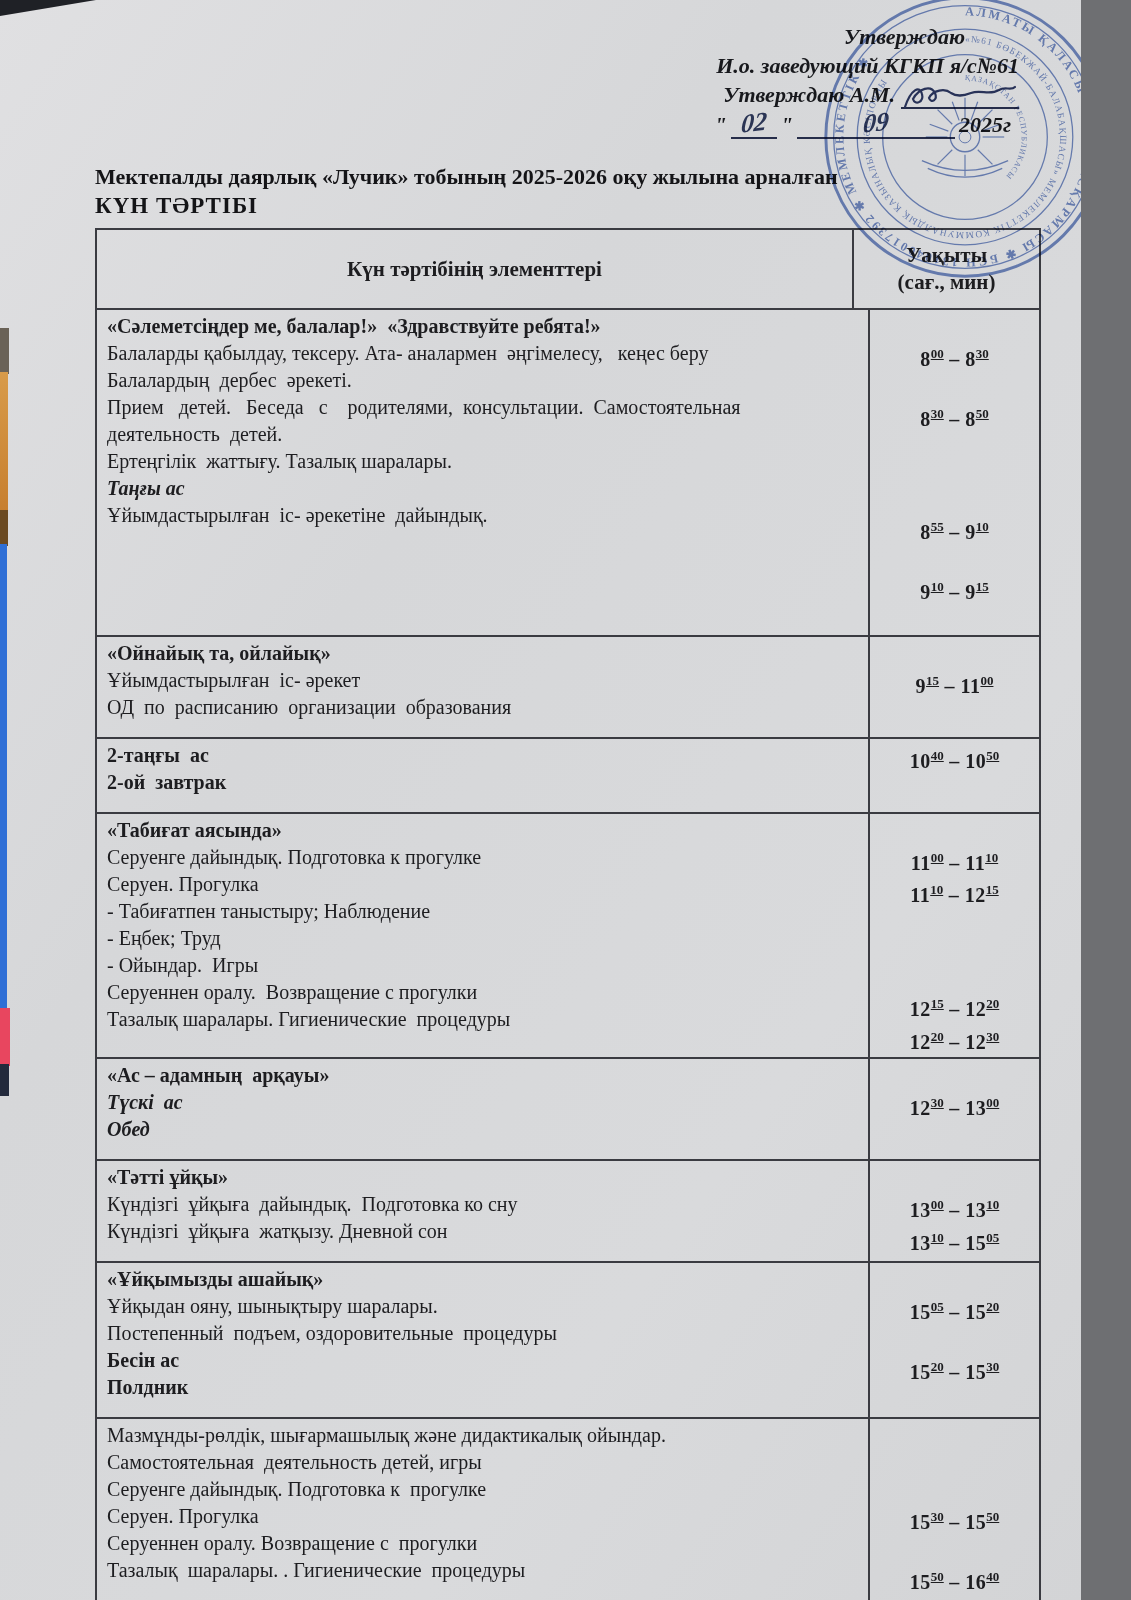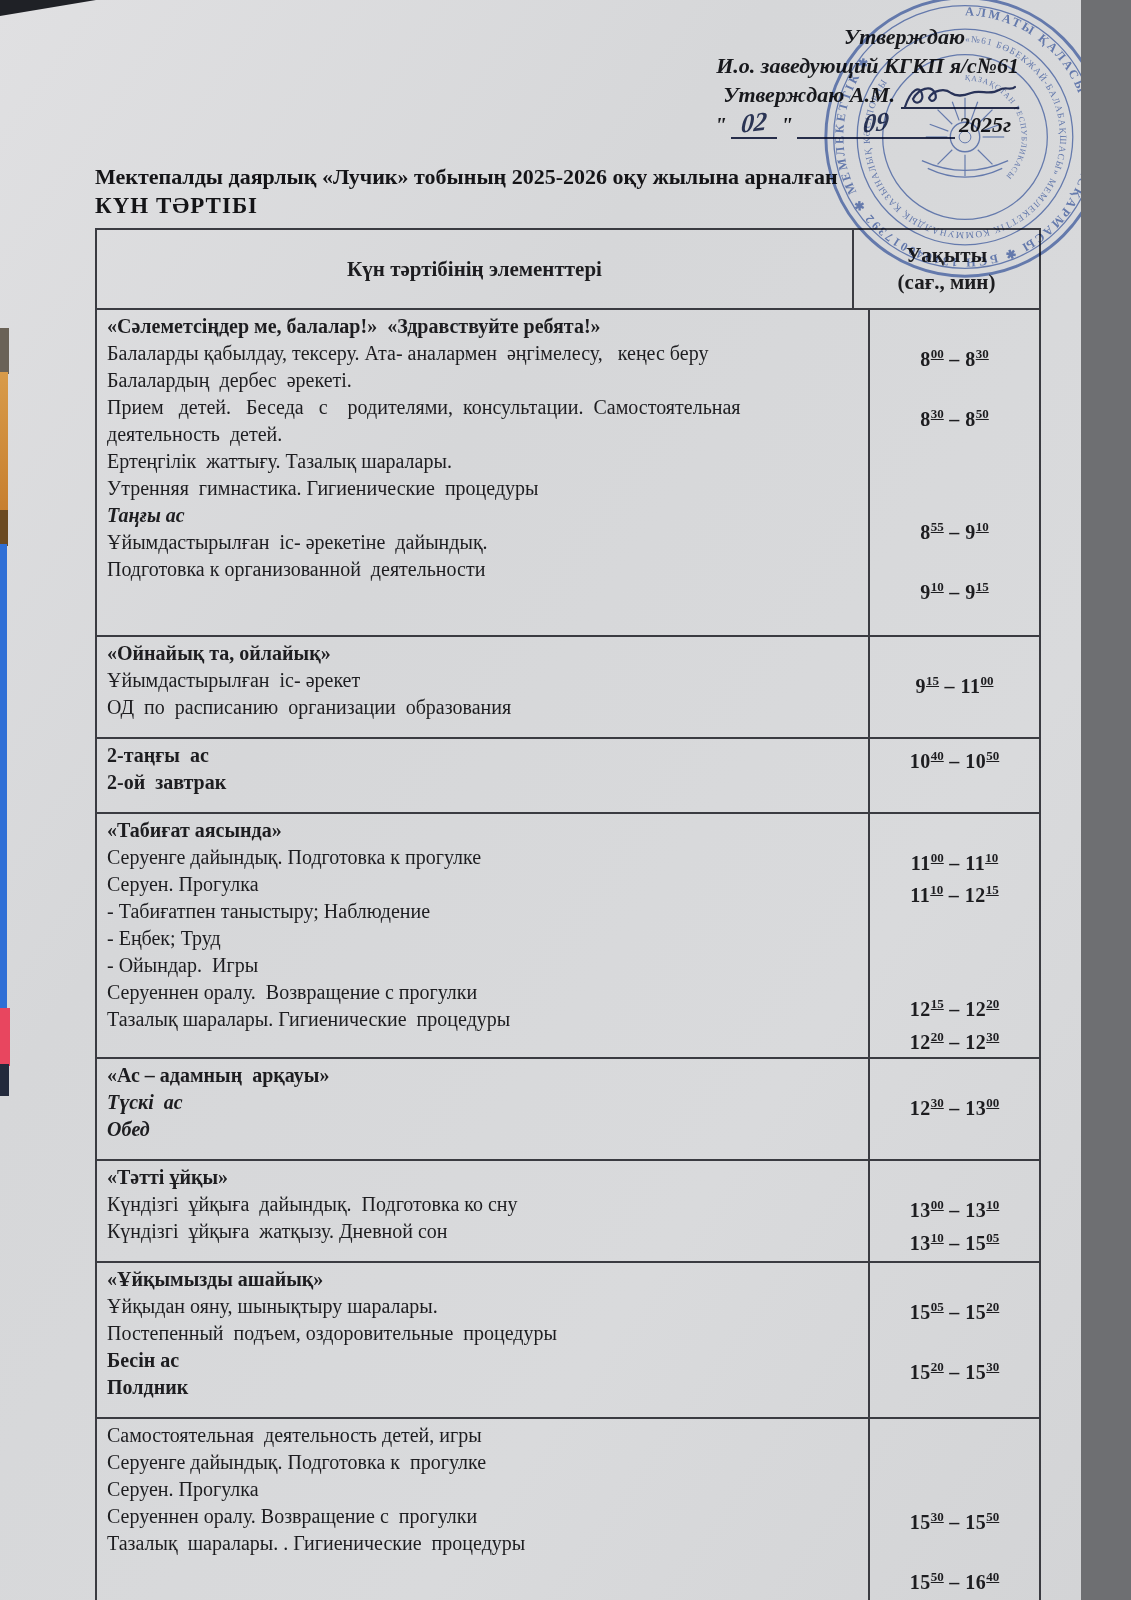--- a/index.html
+++ b/index.html
@@ -152,24 +152,22 @@
     </div>
     <div>
         <div class="row">
           <div class="cell-l">
             <div class="ln b">«Сәлеметсіңдер ме, балалар!»  «Здравствуйте ребята!»</div>
             <div class="ln n">Балаларды қабылдау, тексеру. Ата- аналармен  әңгімелесу,   кеңес беру</div>
             <div class="ln n">Балалардың  дербес  әрекеті.</div>
             <div class="ln n">Прием   детей.   Беседа   с    родителями,  консультации.  Самостоятельная</div>
             <div class="ln n">деятельность  детей.</div>
             <div class="ln n">Ертеңгілік  жаттығу. Тазалық шаралары.</div>
-            <div class="ln n">Утренняя  гимнастика. Гигиенические  процедуры</div>
             <div class="ln bi">Таңғы ас</div>
             <div class="ln n">Ұйымдастырылған  іс- әрекетіне  дайындық.</div>
-            <div class="ln n">Подготовка к организованной  деятельности</div>
           </div>
           <div class="cell-r">
             <div class="tm"></div>
             <div class="tm"><span>8</span><sup>00</sup> – <span>8</span><sup>30</sup></div>
             <div class="tm"></div>
             <div class="tm"><span>8</span><sup>30</sup> – <span>8</span><sup>50</sup></div>
             <div class="tm"></div>
             <div class="tm"></div>
             <div class="tm"></div>
             <div class="tm"><span>8</span><sup>55</sup> – <span>9</span><sup>10</sup></div>
@@ -257,20 +255,21 @@
           <div class="cell-r">
             <div class="tm"></div>
             <div class="tm"><span>15</span><sup>05</sup> – <span>15</span><sup>20</sup></div>
             <div class="tm"></div>
             <div class="tm"><span>15</span><sup>20</sup> – <span>15</span><sup>30</sup></div>
             <div class="tm"></div>
           </div>
         </div>
         <div class="row">
           <div class="cell-l">
+            <div class="ln n">Мазмұнды-рөлдік, шығармашылық және дидактикалық ойындар.</div>
             <div class="ln n">Самостоятельная  деятельность детей, игры</div>
             <div class="ln n">Серуенге дайындық. Подготовка к  прогулке</div>
             <div class="ln n">Серуен. Прогулка</div>
             <div class="ln n">Серуеннен оралу. Возвращение с  прогулки</div>
             <div class="ln n">Тазалық  шаралары. . Гигиенические  процедуры</div>
           </div>
           <div class="cell-r">
             <div class="tm"></div>
             <div class="tm"></div>
             <div class="tm"></div>

